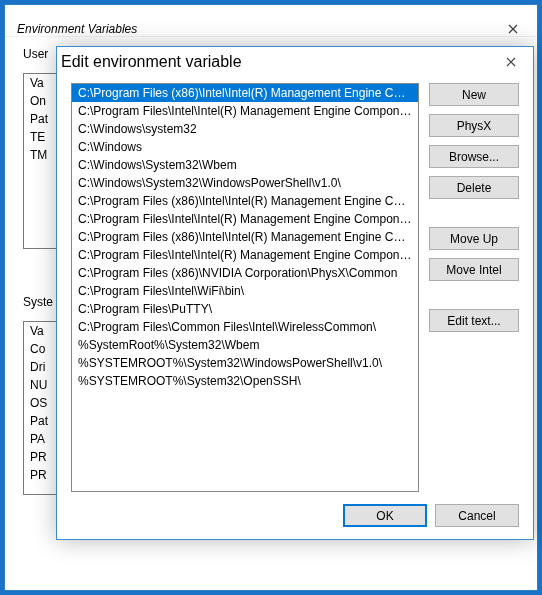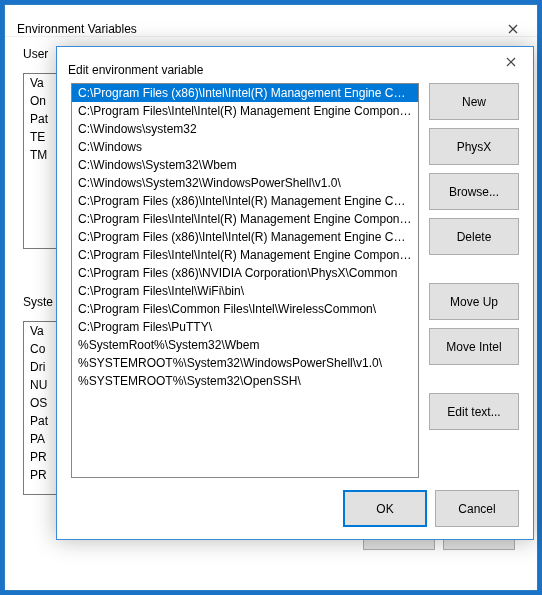--- a/index.html
+++ b/index.html
@@ -24,20 +24,21 @@
     flex-direction: column;
   }
   .env-titlebar {
     height: 32px;
     display: flex;
     align-items: center;
     justify-content: space-between;
     padding: 16px 10px 0 12px;
     border-bottom: 1px solid #f0f0f0;
     color: #000;
+    font-style: italic;
   }
   .env-titlebar .title { font-size: 12px; }
   .env-titlebar .x {
     width: 28px; height: 20px;
     display: flex; align-items: center; justify-content: center;
     color: #666;
     font-size: 13px;
   }
   .env-body {
     flex: 1;
@@ -57,21 +58,21 @@
   .list-row { padding: 2px 6px; white-space: nowrap; color: #000; }
 
   .env-buttons {
     display: flex;
     gap: 8px;
     justify-content: flex-end;
     padding: 10px 4px 4px 4px;
   }
   .btn {
     min-width: 72px;
-    height: 37px;
+    height: 23px;
     border: 1px solid #adadad;
     background: #e1e1e1;
     font-size: 12px;
     font-family: inherit;
     padding: 0 12px;
     cursor: pointer;
   }
 
   
   .edit-dialog {
@@ -80,24 +81,24 @@
     width: 478px; height: 494px;
     background: #fff;
     border: 1px solid #3a8bd6;
     box-shadow: 0 0 22px rgba(0,0,0,0.28);
     display: flex;
     flex-direction: column;
   }
   .edit-titlebar {
     height: 30px;
     display: flex;
-    align-items: flex-end;
+    align-items: center;
     justify-content: space-between;
-    padding-left: 11px;
-    font-size: 12px;
+    padding-left: 4px;
+    font-size: 16px;
     color: #000;
   }
   .edit-titlebar .x {
     width: 44px; height: 30px;
     display: flex; align-items: center; justify-content: center;
     color: #000;
     font-size: 13px;
   }
   .edit-body {
     flex: 1;
@@ -216,22 +217,22 @@
           <div class="path-item">C:\Windows\system32</div>
           <div class="path-item">C:\Windows</div>
           <div class="path-item">C:\Windows\System32\Wbem</div>
           <div class="path-item">C:\Windows\System32\WindowsPowerShell\v1.0\</div>
           <div class="path-item">C:\Program Files (x86)\Intel\Intel(R) Management Engine Compone...</div>
           <div class="path-item">C:\Program Files\Intel\Intel(R) Management Engine Components\D...</div>
           <div class="path-item">C:\Program Files (x86)\Intel\Intel(R) Management Engine Compone...</div>
           <div class="path-item">C:\Program Files\Intel\Intel(R) Management Engine Components\IPT</div>
           <div class="path-item">C:\Program Files (x86)\NVIDIA Corporation\PhysX\Common</div>
           <div class="path-item">C:\Program Files\Intel\WiFi\bin\</div>
+          <div class="path-item">C:\Program Files\PuTTY\</div>
           <div class="path-item">C:\Program Files\Common Files\Intel\WirelessCommon\</div>
-          <div class="path-item">C:\Program Files\PuTTY\</div>
           <div class="path-item">%SystemRoot%\System32\Wbem</div>
           <div class="path-item">%SYSTEMROOT%\System32\WindowsPowerShell\v1.0\</div>
           <div class="path-item">%SYSTEMROOT%\System32\OpenSSH\</div>
         </div>
       <div class="side-buttons">
         <button class="btn">New</button>
         <div class="gap-sm"></div>
         <button class="btn">PhysX</button>
         <div class="gap-sm"></div>
         <button class="btn">Browse...</button>

